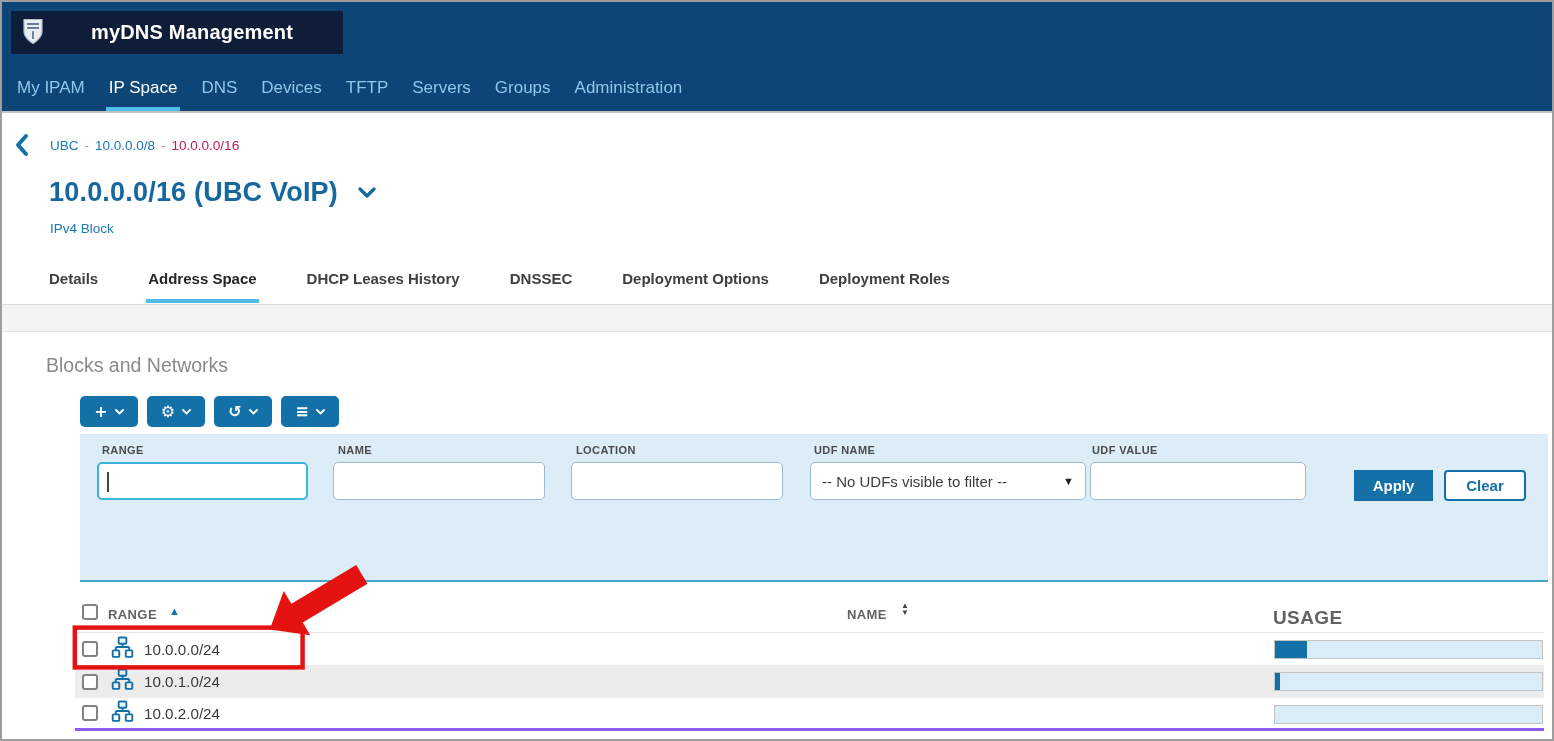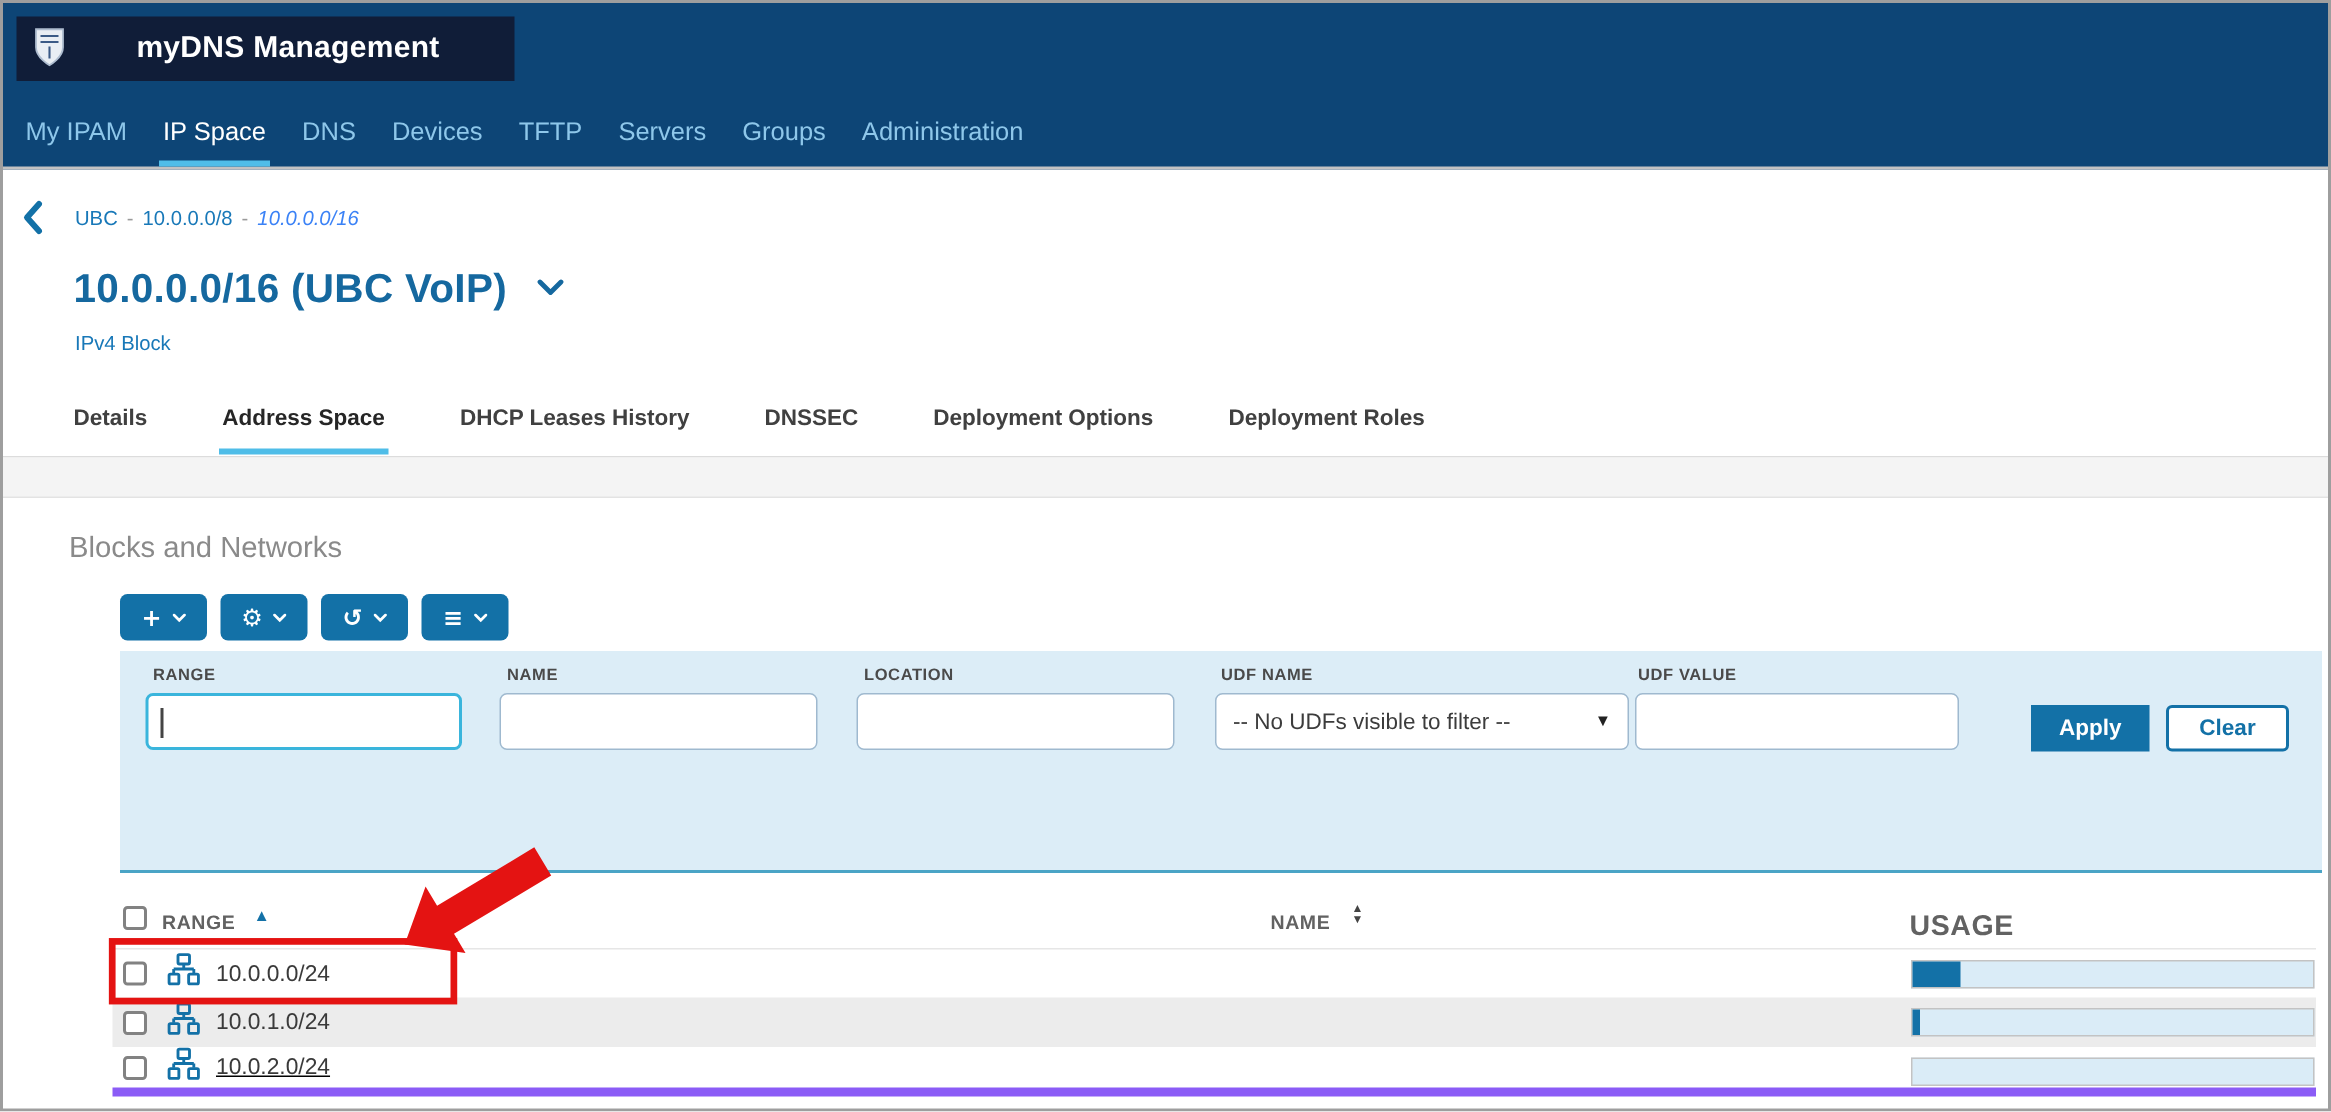--- a/index.html
+++ b/index.html
@@ -31,21 +31,21 @@
     color:#8ec7ea; font-size:17px; padding:10px 3px 9px;
     border-bottom:4px solid transparent; cursor:pointer; white-space:nowrap;
   }
   .nav-item.active { color:#ffffff; border-bottom-color:#4fbde8; }
 
   
   .back-btn { position:absolute; left:12px; top:131px; cursor:pointer; }
   .breadcrumb { position:absolute; left:48px; top:136px; font-size:13.5px; color:#8c8c8c; }
   .breadcrumb .crumb-link { color:#1878b8; cursor:pointer; }
   .breadcrumb .sep { color:#9a9a9a; padding:0 6px; }
-  .breadcrumb .crumb-current { color:#3b82f6;font-style:italic; }
+  .breadcrumb .crumb-current { color:#be185d; }
 
   
   .title-row { position:absolute; left:47px; top:175px; display:flex; align-items:center; gap:20px; }
   .page-title { color:#15689f; font-size:27px; font-weight:bold; letter-spacing:.2px; }
   .subtitle { position:absolute; left:48px; top:219px; color:#1878b8; font-size:13.5px; }
 
   
   .tabs { position:absolute; left:45px; top:262px; display:flex; gap:46px; }
   .tab { font-size:15px; font-weight:bold; color:#404040; padding:6px 2px 12px; border-bottom:4px solid transparent; cursor:pointer; white-space:nowrap; }
   .tab.active { color:#262626; border-bottom-color:#4fbde8; }
@@ -100,21 +100,21 @@
   .th-name { position:absolute; left:845px; top:5px; font-size:13px; font-weight:bold; color:#626262; letter-spacing:.4px; }
   .sort-both { position:absolute; left:899px; top:1px; display:flex; flex-direction:column; line-height:6.5px; font-size:8px; color:#444; }
   .th-usage { position:absolute; left:1271px; top:5px; font-size:19px; font-weight:bold; color:#626262; letter-spacing:.4px; }
 
   .tbody { position:absolute; left:0; top:630px; width:100%; }
   .trow {
     position:relative; height:33px; margin-left:73px; margin-right:8px;
     display:flex; align-items:center; padding-left:7px; cursor:pointer;
   }
   .trow.stripe { background:#ececec; }
-  .trow.last { border-bottom:6px solid #8b5cf6;text-decoration:underline; }
+  .trow.last { border-bottom:3px solid #8b5cf6; }
   .checkbox {
     width:16px; height:16px; background:#fff; border:2px solid #828282; border-radius:3px; cursor:pointer; flex:none;
   }
   .net-icon { margin-left:13px; flex:none; }
   .cell-range { margin-left:10px; font-size:15.2px; color:#3a3a3a; }
   .usage-bar {
     position:absolute; left:1199px; top:7px; width:269px; height:19px;
     background:#daecf7; border:1px solid #c3c3c3;
   }
   .usage-fill { height:100%; background:#1371a7; }

